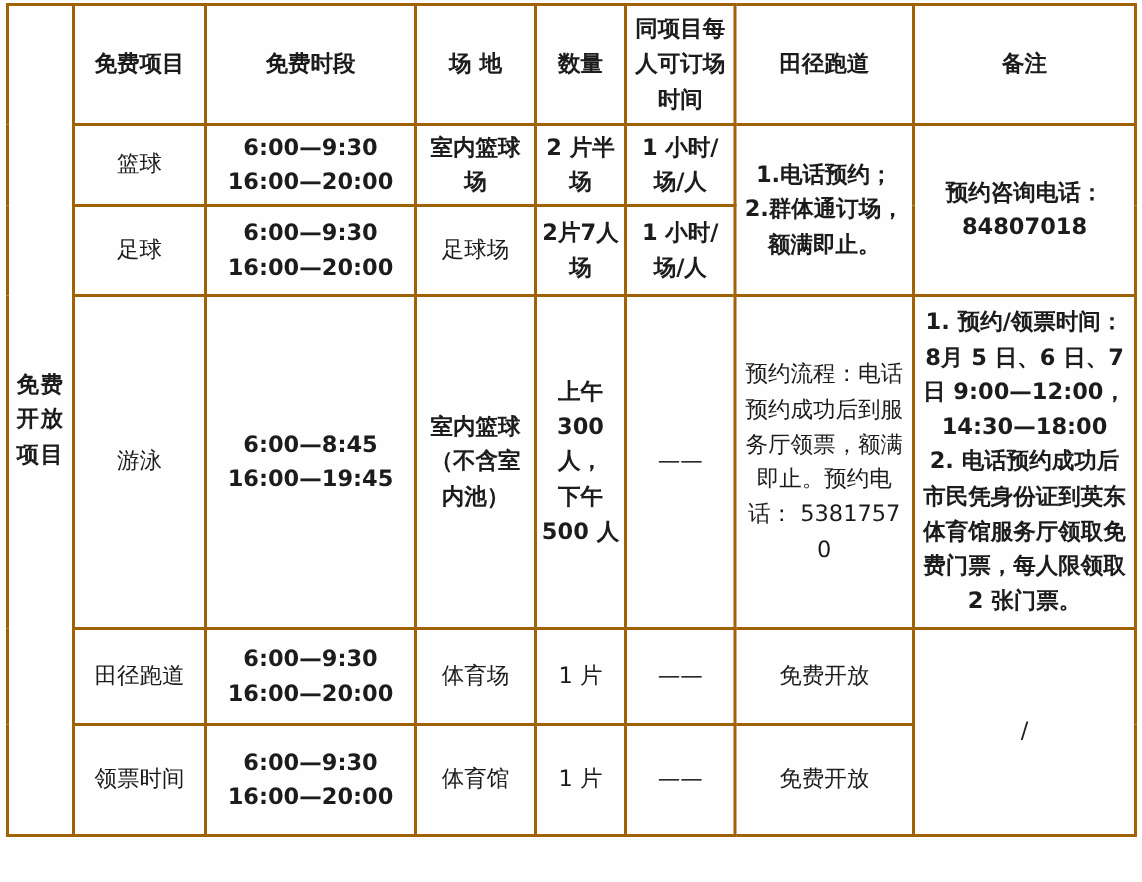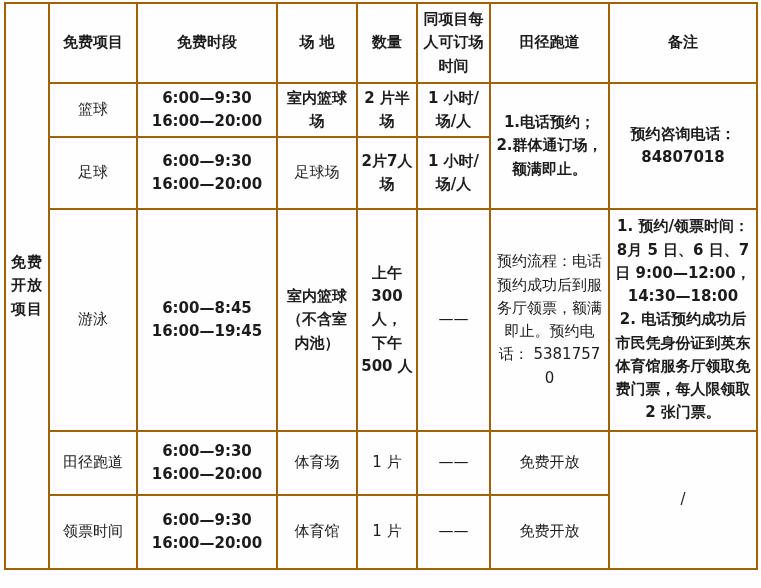--- a/index.html
+++ b/index.html
@@ -92,21 +92,21 @@
 场</td>
       <td class="pre">1 小时/
 场/人</td>
       <td class="pre left" rowspan="2">1.电话预约；
 2.群体通订场，
 额满即止。</td>
       <td class="pre" rowspan="2">预约咨询电话：
 84807018</td>
     </tr>
 
-    <tr style="height:72px">
+    <tr style="height:60px">
       <td>足球</td>
       <td class="pre">6:00—9:30
 16:00—20:00</td>
       <td>足球场</td>
       <td class="pre">2片7人
 场</td>
       <td class="pre">1 小时/
 场/人</td>
     </tr>
 

